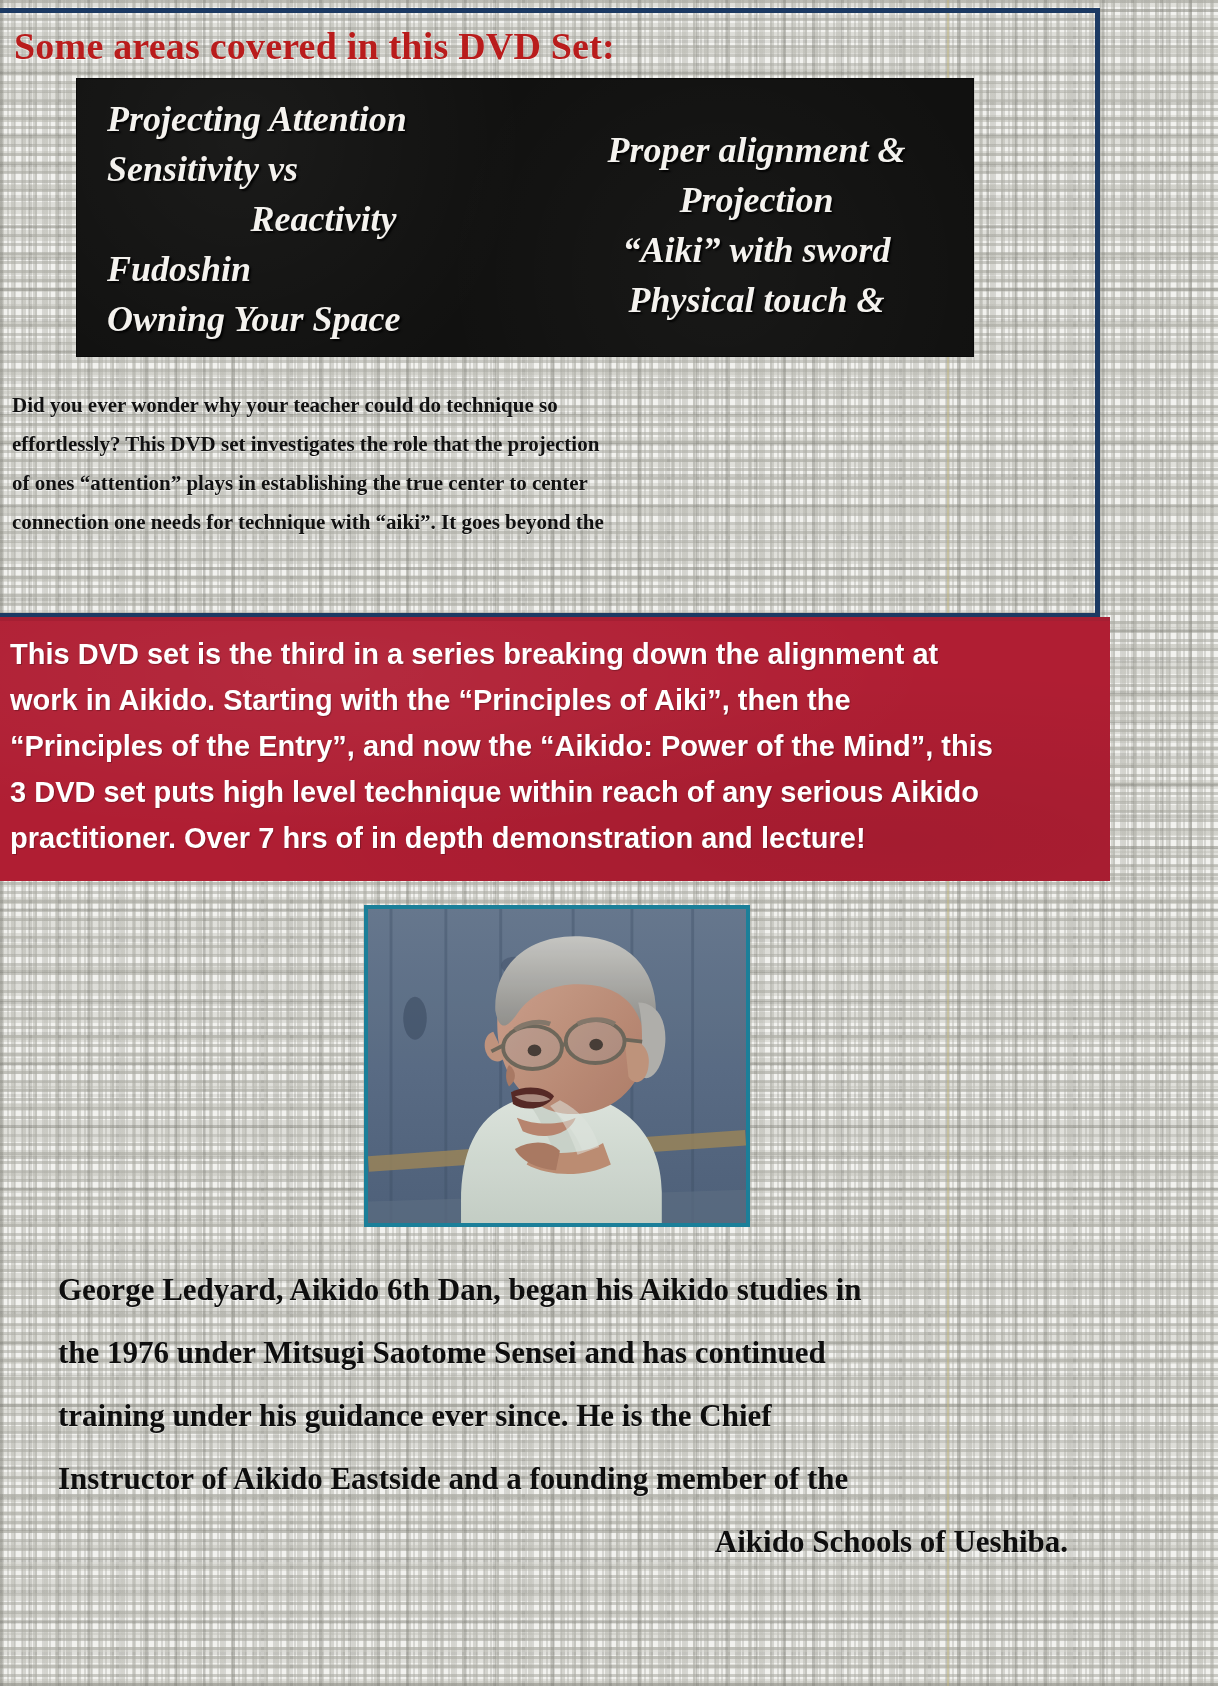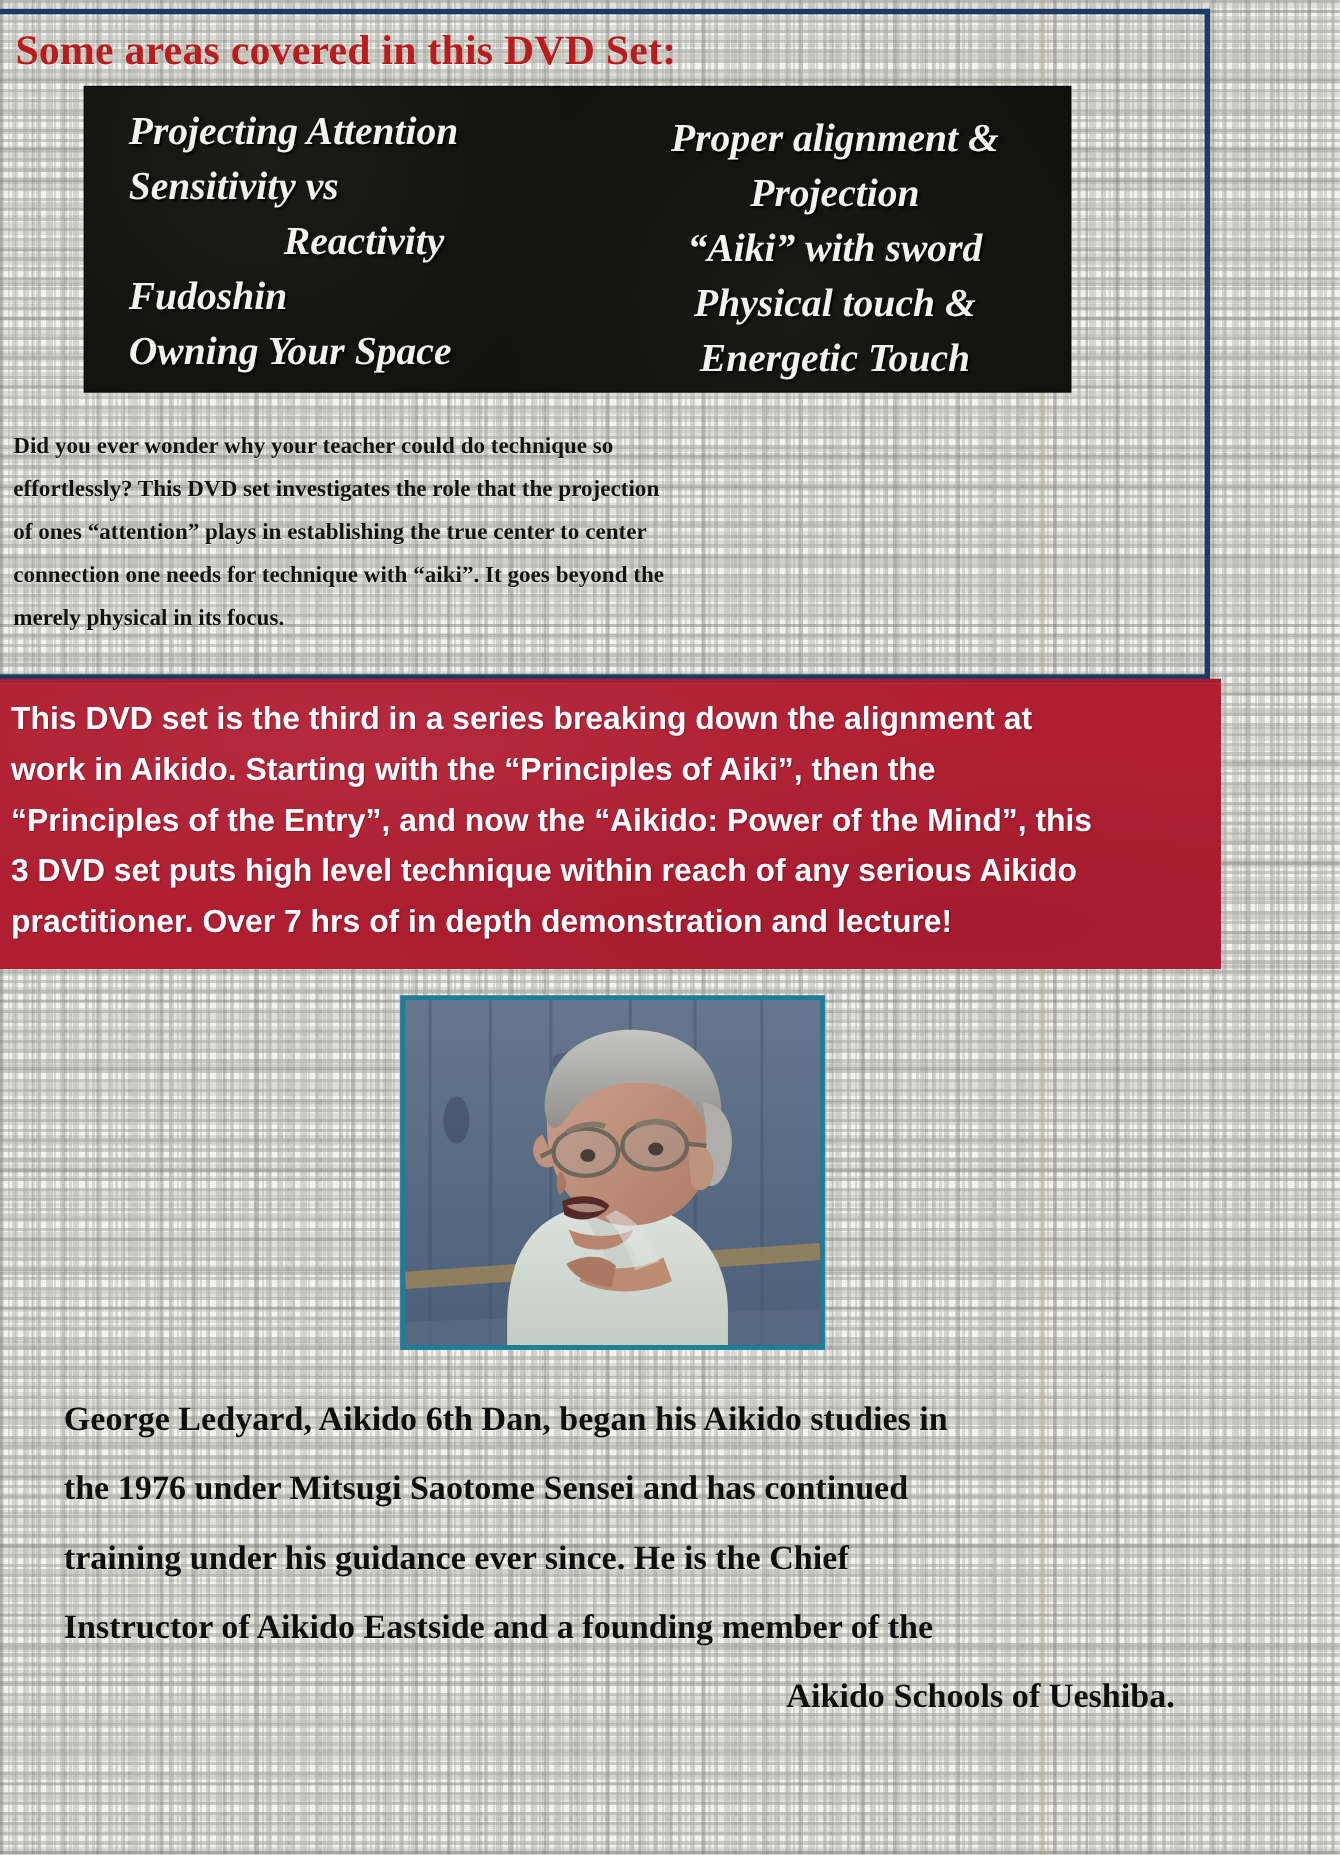--- a/index.html
+++ b/index.html
@@ -63,21 +63,21 @@
       radial-gradient(circle at 18% 22%, rgba(255,255,255,.045), rgba(255,255,255,0) 38%),
       radial-gradient(circle at 72% 70%, rgba(255,255,255,.03), rgba(255,255,255,0) 42%);
     display:flex;
     z-index:5;
     box-shadow:0 0 0 1px #0a0a0a;
   }
   .topics-col{
     flex:1;display:flex;flex-direction:column;justify-content:center;
     padding:12px 0 10px 0;
   }
-  .topics-col.left{align-items:flex-start;padding-left:40px;}
+  .topics-col.left{align-items:flex-start;padding-left:30px;}
   .topics-col.right{align-items:center;margin-top:12px;}
   .topic{
     color:#f4f2ee;
     font-style:italic;font-weight:bold;
     font-size:36px;line-height:50px;
     font-family:"Liberation Serif", serif;
     white-space:nowrap;
     text-shadow:2px 2px 2px rgba(0,0,0,.9);
   }
   .topics-col.left .topic.c{align-self:center;}
@@ -155,30 +155,28 @@
     <div class="topic l">Sensitivity vs</div>
     <div class="topic c">Reactivity</div>
     <div class="topic l">Fudoshin</div>
     <div class="topic l">Owning Your Space</div>
   </div>
   <div class="topics-col right">
     <div class="topic">Proper alignment &amp;</div>
     <div class="topic">Projection</div>
     <div class="topic">“Aiki” with sword</div>
     <div class="topic">Physical touch &amp;</div>
-    <div class="topic">Energetic Touch</div>
   </div>
 </div>
 
 <div class="intro">
   <div>Did you ever wonder why your teacher could do technique so</div>
   <div>effortlessly? This DVD set investigates the role that the projection</div>
   <div>of ones “attention” plays in establishing the true center to center</div>
   <div>connection one needs for technique with “aiki”. It goes beyond the</div>
-  <div class="lastline">merely physical in its focus.</div>
 </div>
 
 <div class="redband-top"></div>
 <div class="red">
   <div class="red-text">
     <div>This DVD set is the third in a series breaking down the alignment at</div>
     <div>work in Aikido. Starting with the “Principles of Aiki”, then the</div>
     <div>“Principles of the Entry”, and now the “Aikido: Power of the Mind”, this</div>
     <div>3 DVD set puts high level technique within reach of any serious Aikido</div>
     <div>practitioner. Over 7 hrs of in depth demonstration and lecture!</div>

